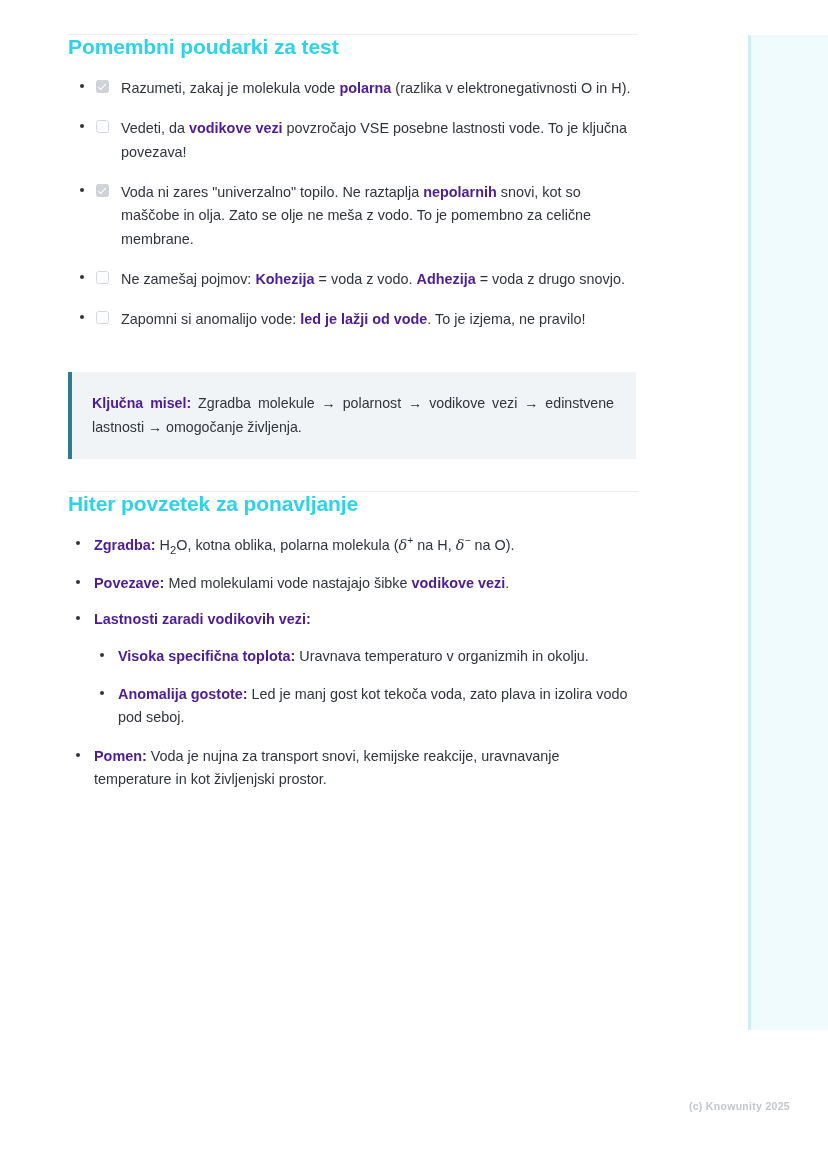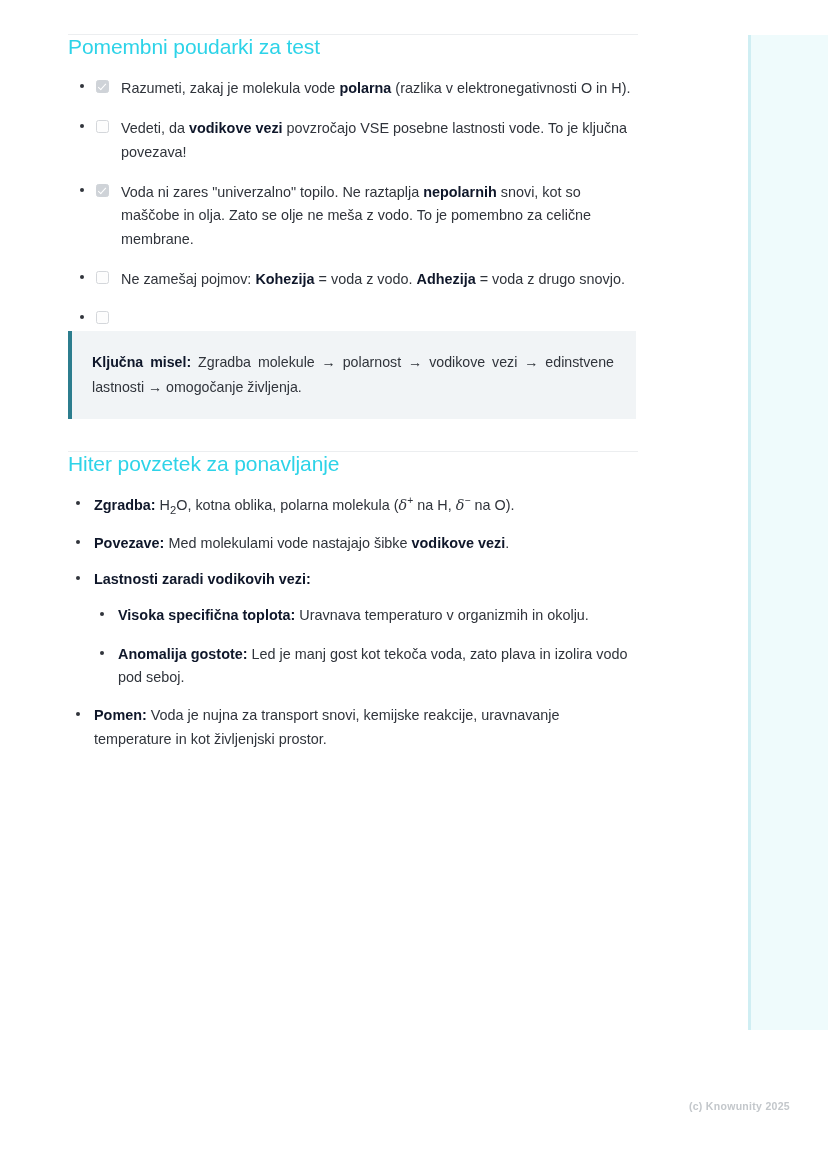--- a/index.html
+++ b/index.html
@@ -45,21 +45,21 @@
     background: #eceef0;
     border: 0;
     margin: 0;
   }
   .rule-top { margin-top: 34px; }
   .rule-mid { margin-top: 32px; }
 
   h2.section-title {
     color: #2dd3e8;
     font-size: 21px;
-    font-weight: normal;
+    font-weight: bold;
     letter-spacing: -0.1px;
     margin: 0;
     padding: 0;
   }
   .title-1 { margin-top: 33px; }
   .title-2 { margin-top: 30px; }
 
   
   ul.checklist {
     list-style: none;
@@ -166,21 +166,21 @@
   }
   ul.sublist > li > .dot {
     position: absolute;
     left: 6px;
     top: 8px;
     width: 4px;
     height: 4px;
     border-radius: 50%;
     background: #31353c;
   }
-  b, strong { font-weight: bold; color: #0f172a; }
+  b, strong { font-weight: bold; color: #4c1d95; }
   .delta { font-family: "DejaVu Serif", serif; font-style: italic; }
   sup { font-size: 0.72em; }
   sub { font-size: 0.78em; }
 
   .footer {
     position: absolute;
     left: 0;
     top: 1100px;
     width: 790px;
     text-align: right;
@@ -219,20 +219,21 @@
         <span><span>Voda ni zares "univerzalno" topilo. Ne raztaplja </span><b>nepolarnih</b><span> snovi, kot so maščobe in olja. Zato se olje ne meša z vodo. To je pomembno za celične membrane.</span></span>
       </li>
       <li>
         <span class="dot"></span>
         <span class="cbox unchecked"></span>
         <span><span>Ne zamešaj pojmov: </span><b>Kohezija</b><span> = voda z vodo. </span><b>Adhezija</b><span> = voda z drugo snovjo.</span></span>
       </li>
       <li>
         <span class="dot"></span>
         <span class="cbox unchecked"></span>
+        <span><span>Zapomni si anomalijo vode: </span><b>led je lažji od vode</b><span>. To je izjema, ne pravilo!</span></span>
       </li>
     </ul>
 
     <div class="callout">
       <p><b>Ključna misel:</b><span> Zgradba molekule → polarnost → vodikove vezi → edinstvene lastnosti → omogočanje življenja.</span></p>
     </div>
 
     <hr class="rule rule-mid">
 
     <h2 class="section-title title-2">Hiter povzetek za ponavljanje</h2>

